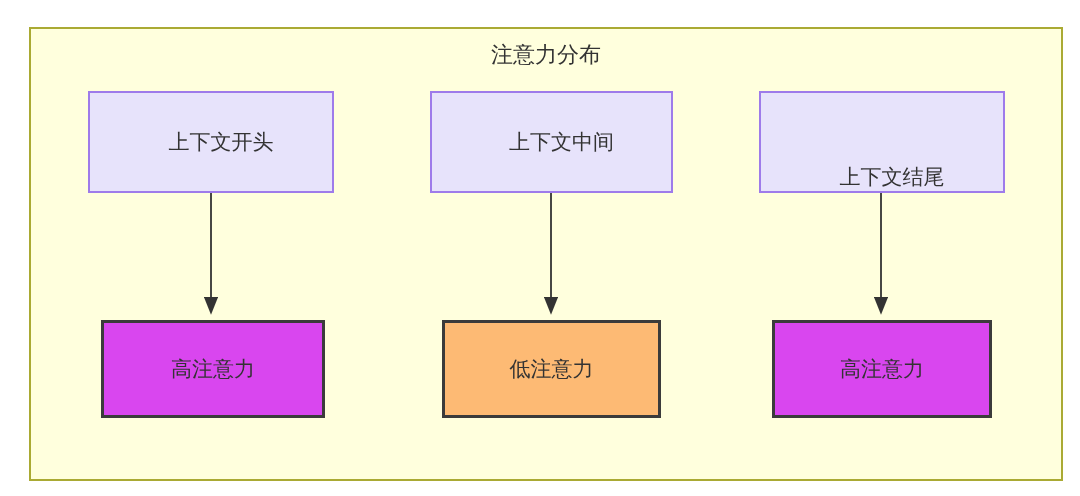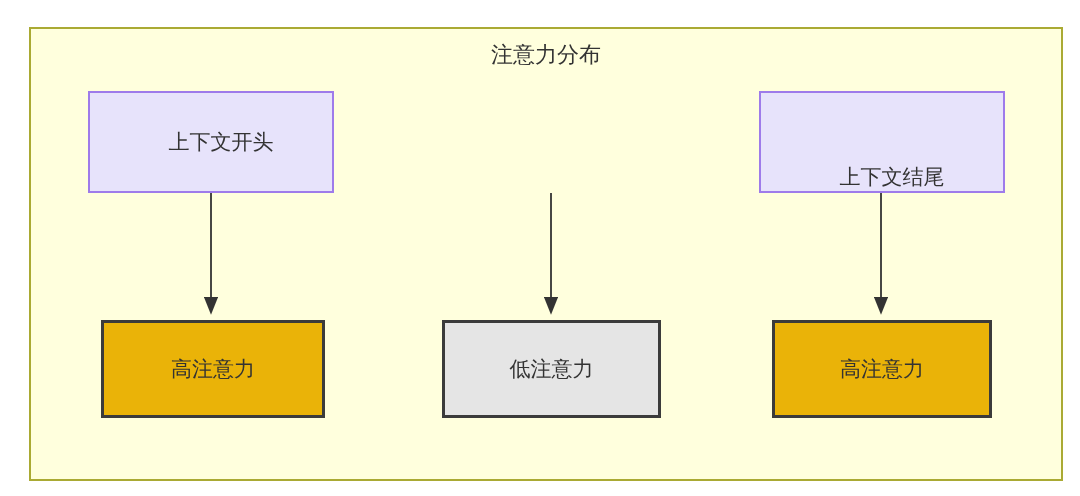--- a/index.html
+++ b/index.html
@@ -56,24 +56,24 @@
     background: #e7e3fb;
     border: 2px solid #9e7bea;
     height: 102px;
     padding-left: 20px;
   }
   .node.attention {
     border: 3px solid #3b3b3b;
     height: 98px;
   }
   .node.attention.high {
-    background: #eab308;
+    background: #d946ef;
   }
   .node.attention.low {
-    background: #e5e5e5;
+    background: #fdba74;
     align-items: center;
   }
   
   #node-ctx-start { left: 88px;  top: 91px; width: 246px; }
   #node-ctx-mid   { left: 430px; top: 91px; width: 243px; }
   #node-ctx-end   { left: 759px; top: 91px; width: 246px; align-items: flex-end; }
   
   #node-att-start { left: 101px; top: 320px; width: 224px; }
   #node-att-mid   { left: 442px; top: 320px; width: 219px; }
   #node-att-end   { left: 772px; top: 320px; width: 220px; }
@@ -104,20 +104,23 @@
     </defs>
     <line x1="211" y1="193" x2="211" y2="312" stroke="#333333" stroke-width="1.8" marker-end="url(#arrowhead)"></line>
     <line x1="551" y1="193" x2="551" y2="312" stroke="#333333" stroke-width="1.8" marker-end="url(#arrowhead)"></line>
     <line x1="881" y1="193" x2="881" y2="312" stroke="#333333" stroke-width="1.8" marker-end="url(#arrowhead)"></line>
   </svg>
 
   <div class="node context" id="node-ctx-start">
     <span>上下文开头</span>
   </div>
 
+  <div class="node context" id="node-ctx-mid">
+    <span>上下文中间</span>
+  </div>
 
   <div class="node context" id="node-ctx-end">
     <span>上下文结尾</span>
   </div>
 
   <div class="node attention high" id="node-att-start">
     <span>高注意力</span>
   </div>
 
   <div class="node attention low" id="node-att-mid">

